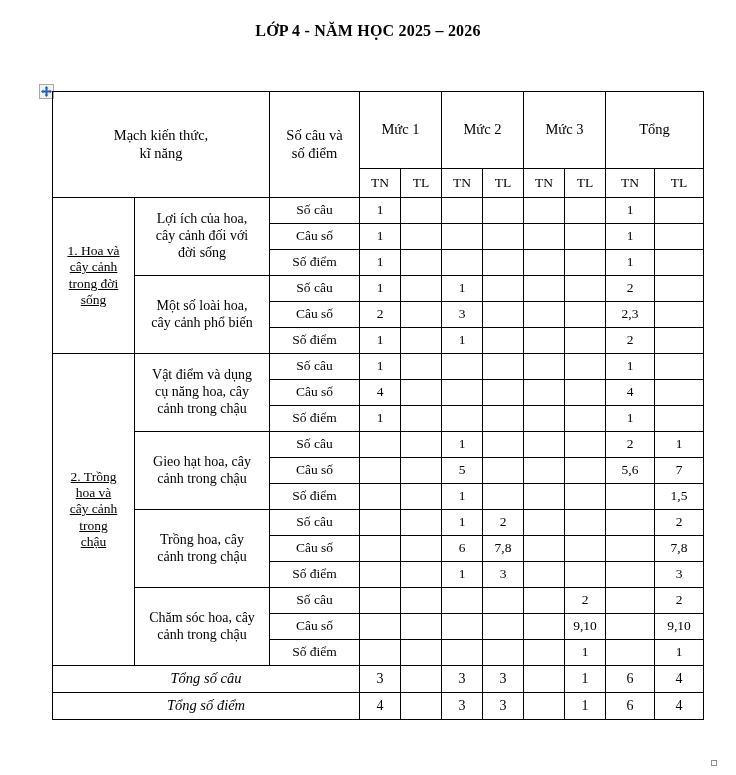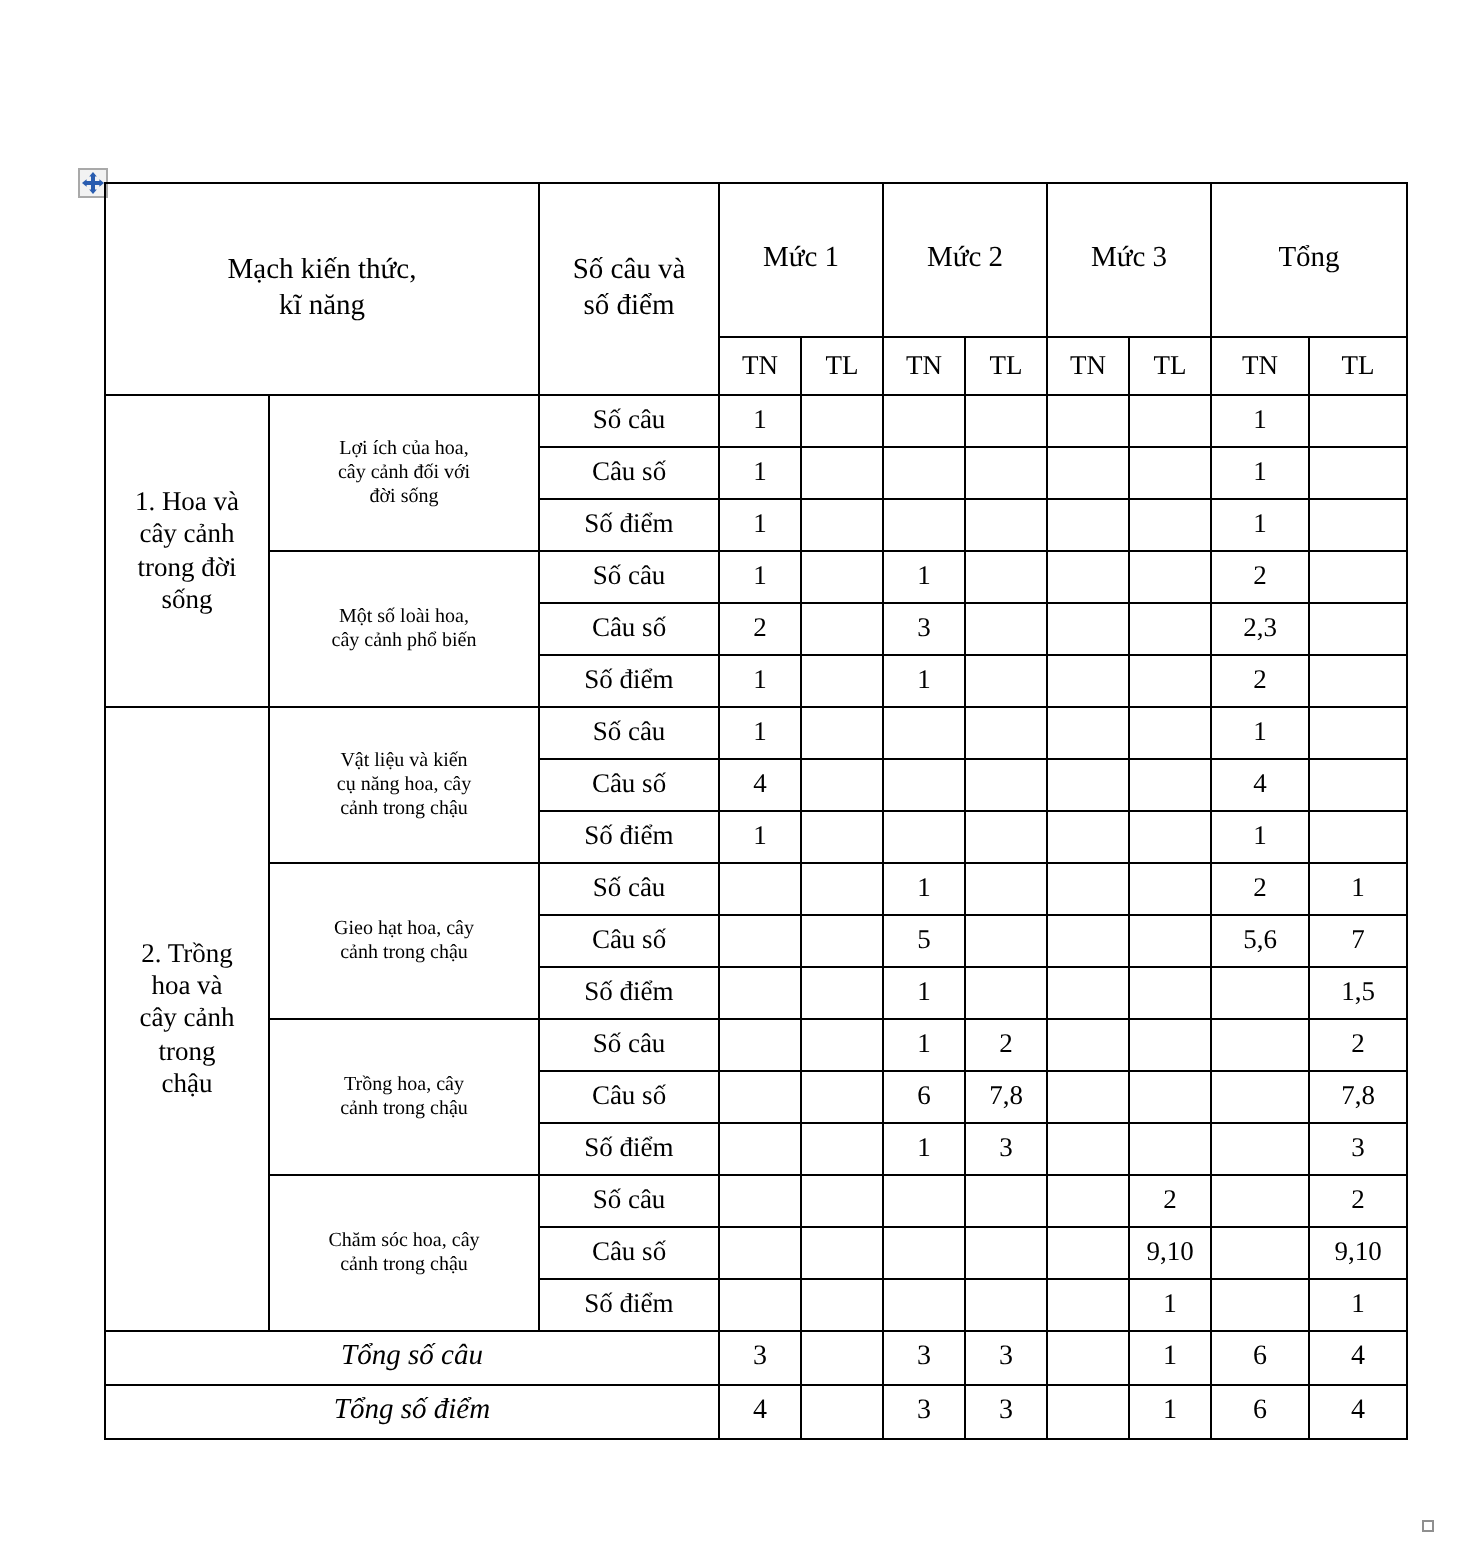--- a/index.html
+++ b/index.html
@@ -106,24 +106,25 @@
   .hdr-sub {
     font-size: 13.5px;
     height: 28px;
   }
 
   
   .sect {
     font-weight: bold;
     font-size: 13.5px;
     padding: 2px 3px;
+    text-decoration: underline;
   }
   
   .topic {
-    font-size: 10px;
+    font-size: 14px;
     padding: 2px 5px;
     margin-left: 40px;
   }
   
   .metric {
     font-size: 13.5px;
     height: 25px;
     padding: 1px 4px;
   }
   
@@ -142,20 +143,21 @@
     font-size: 14px;
     height: 26px;
   }
 </style>
 </head>
 <body>
 
 <div class="page">
 
   <div class="title-block">
+    <div class="title-line-2">LỚP 4 - NĂM HỌC 2025 – 2026</div>
   </div>
 
   <div class="move-handle">
     <svg width="11" height="11" viewBox="0 0 11 11">
       <g fill="#2a5db0">
         <rect x="4.5" y="2" width="2" height="7"></rect>
         <rect x="2" y="4.5" width="7" height="2"></rect>
         <polygon points="5.5,0 3.6,2.3 7.4,2.3"></polygon>
         <polygon points="5.5,11 3.6,8.7 7.4,8.7"></polygon>
         <polygon points="0,5.5 2.3,3.6 2.3,7.4"></polygon>
@@ -289,21 +291,21 @@
           </tr>
           <tr>
             <td class="sect" rowspan="12">
               <div>2. Trồng</div>
               <div>hoa và</div>
               <div>cây cảnh</div>
               <div>trong</div>
               <div>chậu</div>
             </td>
             <td class="topic" rowspan="3">
-              <div>Vật liệu và kiến</div>
+              <div>Vật điểm và dụng</div>
               <div>cụ năng hoa, cây</div>
               <div>cảnh trong chậu</div>
             </td>
             <td class="metric">Số câu</td>
             <td class="val">1</td>
             <td class="val"></td>
             <td class="val"></td>
             <td class="val"></td>
             <td class="val"></td>
             <td class="val"></td>

